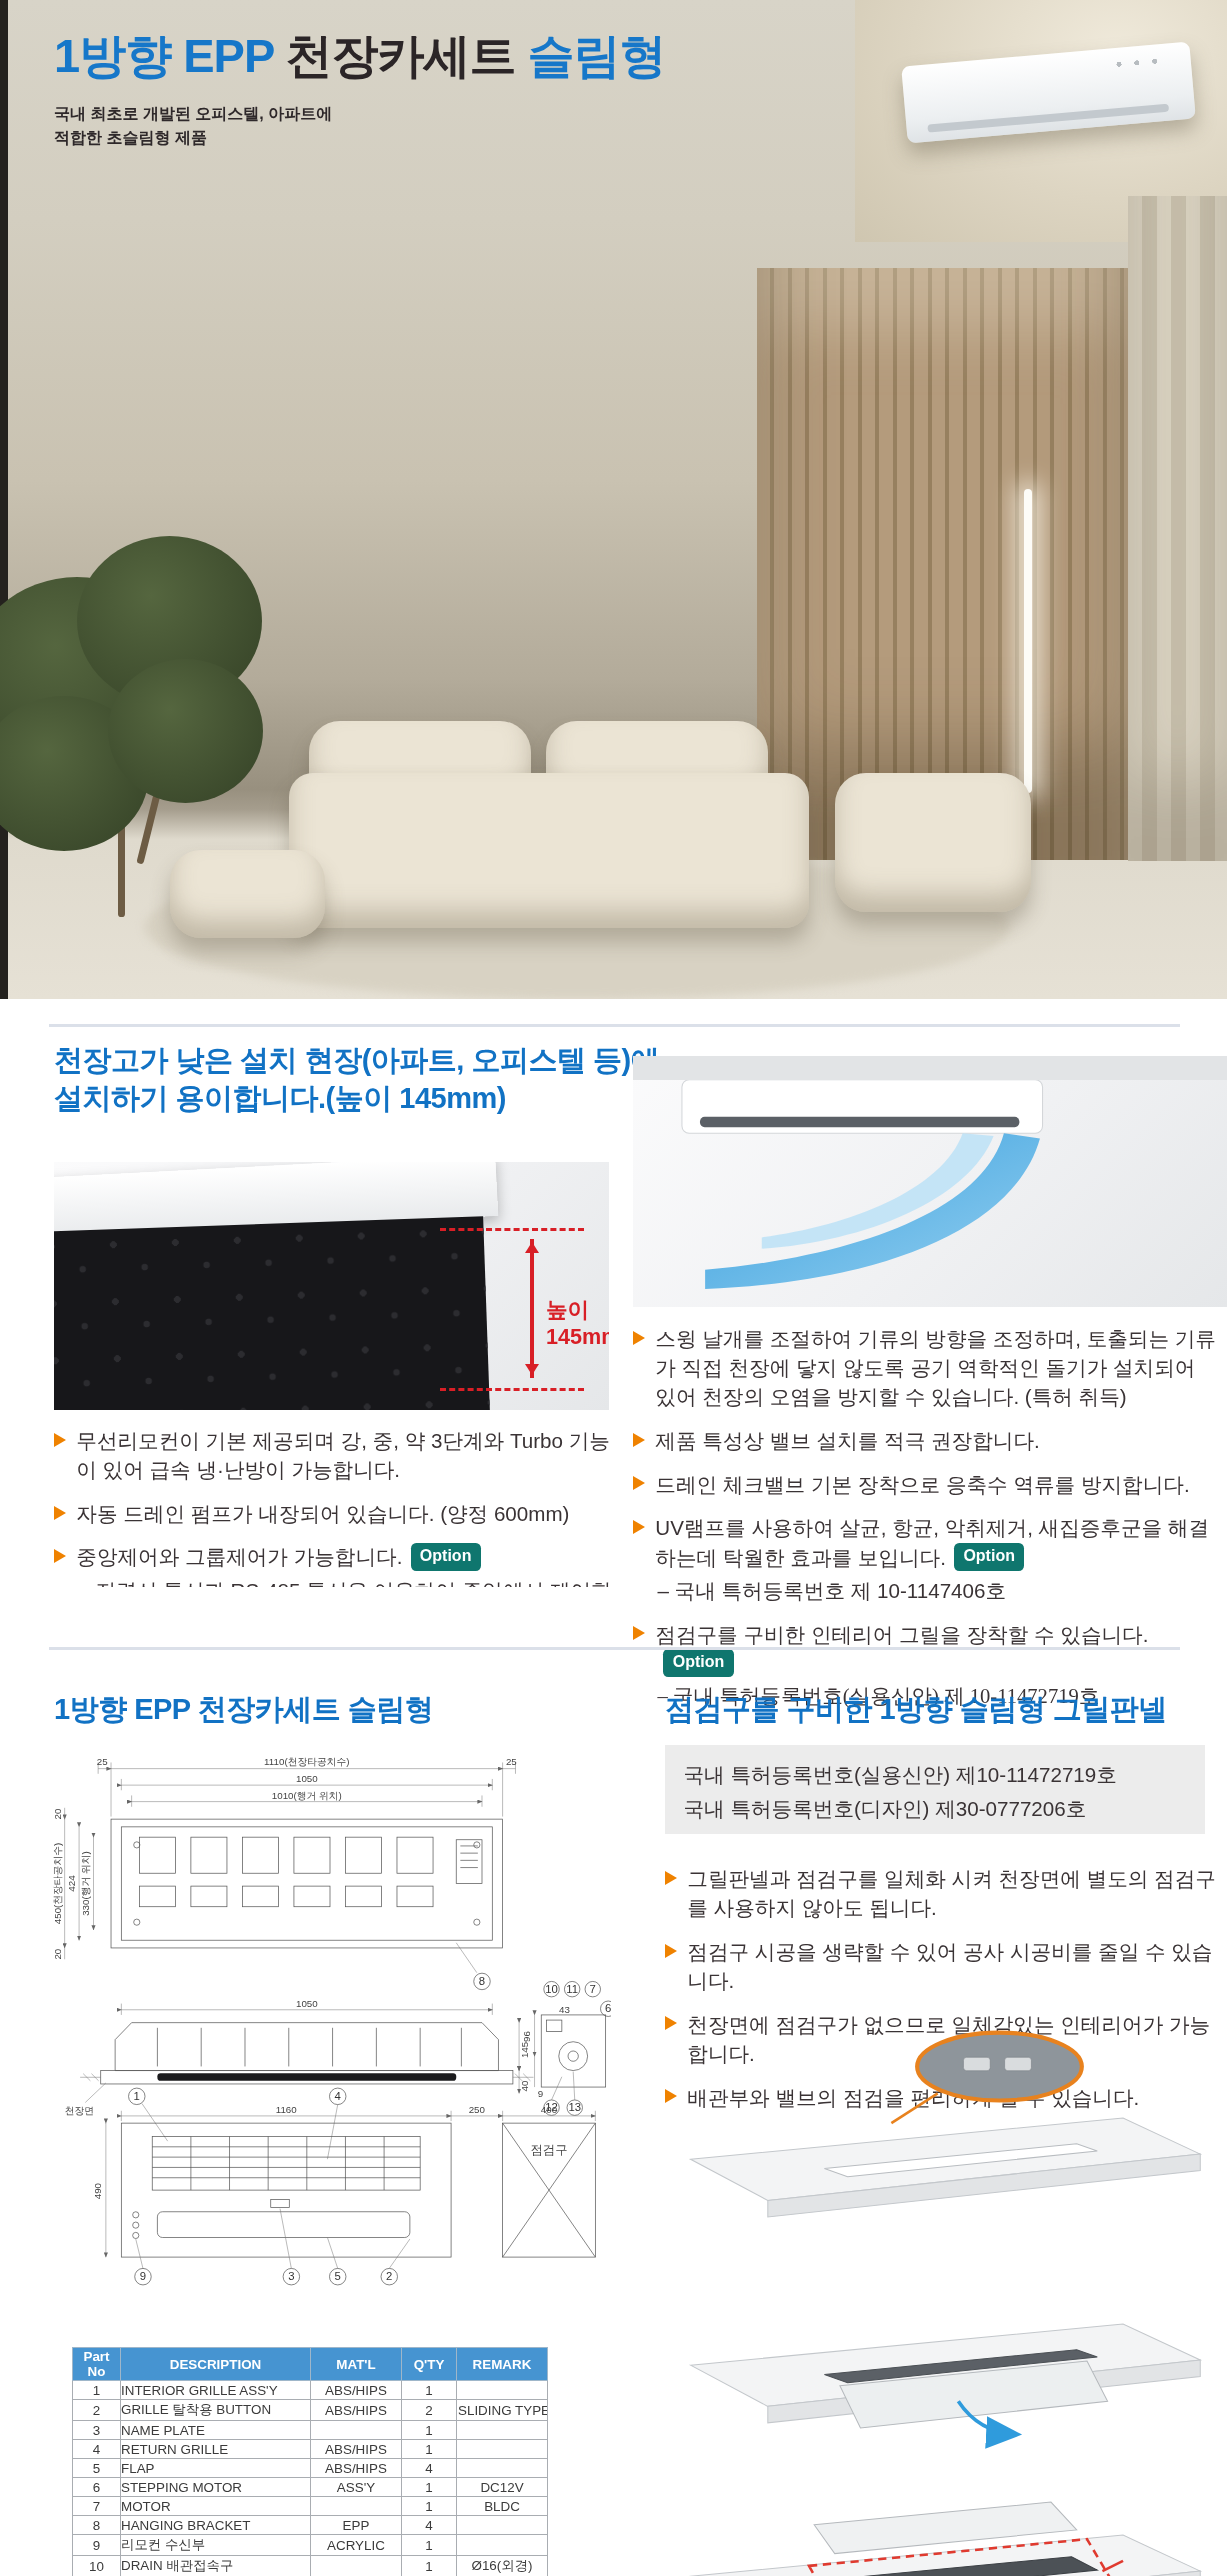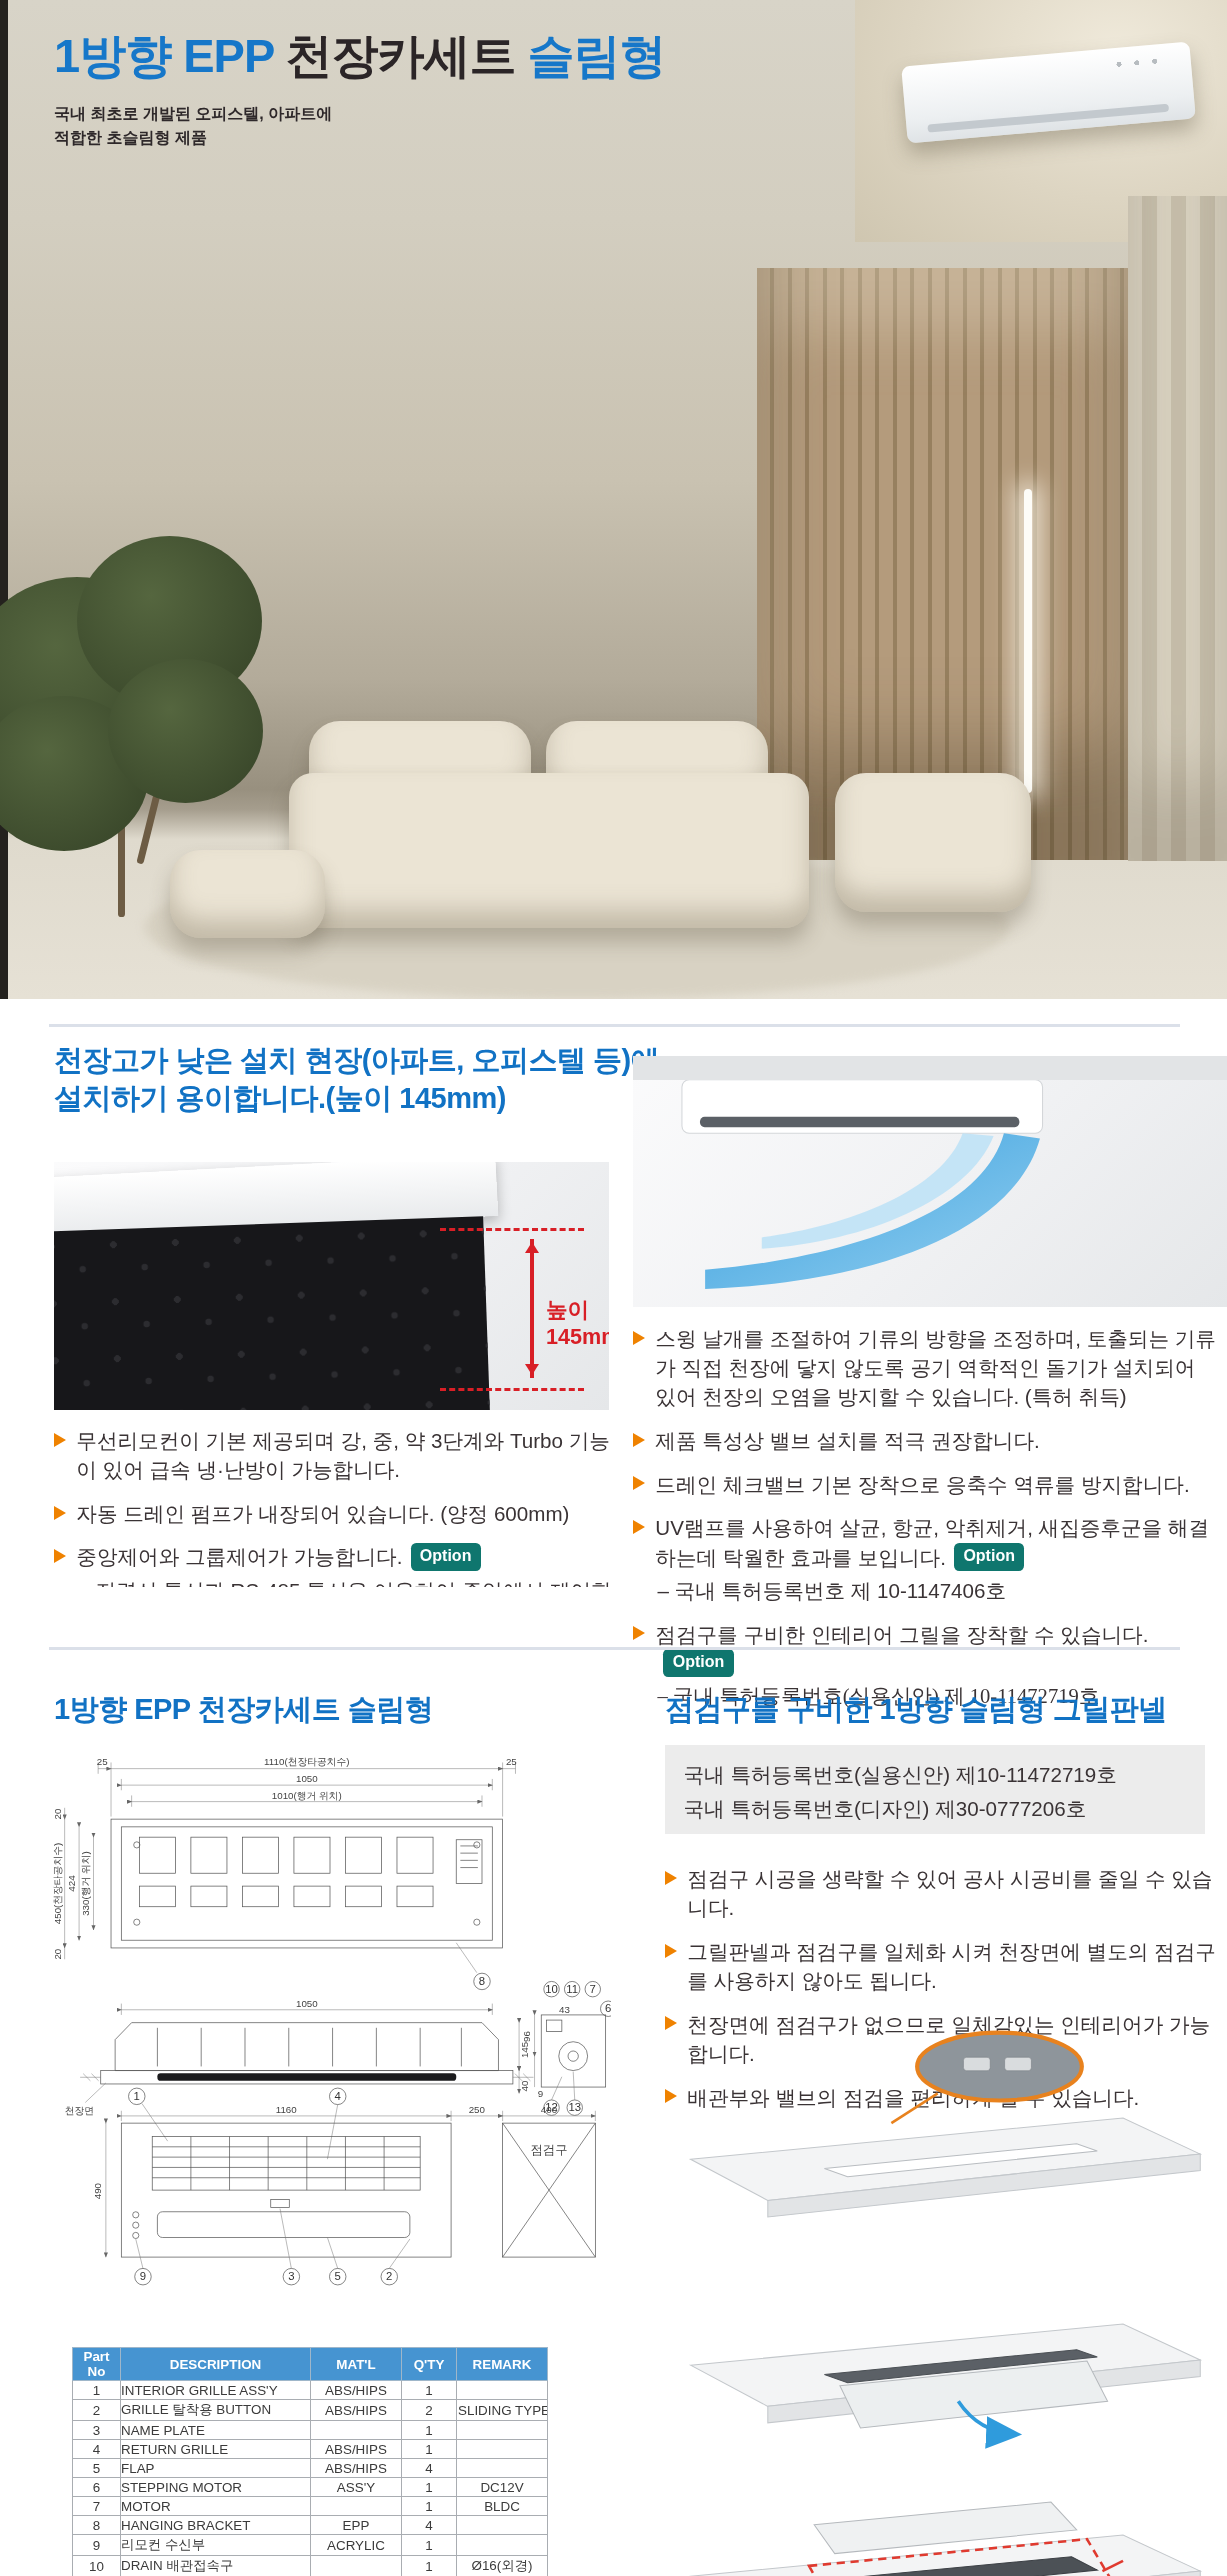--- a/index.html
+++ b/index.html
@@ -496,25 +496,25 @@
   <div class="sec-h" style="left:665px;top:1691px;">점검구를 구비한 1방향 슬림형 그릴판넬</div>
 
   <div class="patent-box">
     <div>국내 특허등록번호(실용신안) 제10-11472719호</div>
     <div>국내 특허등록번호(디자인) 제30-0777206호</div>
   </div>
 
   <div class="blist" style="left:665px;top:1864px;width:562px;">
     <div class="bullet">
       <span class="tri"></span>
+      <p>그릴판넬과 점검구를 일체화 시켜 천장면에 별도의 점검구를 사용하지 않아도 됩니다.</p>
+    </div>
+    <div class="bullet">
+      <span class="tri"></span>
       <p>점검구 시공을 생략할 수 있어 공사 시공비를 줄일 수 있습니다.</p>
-    </div>
-    <div class="bullet">
-      <span class="tri"></span>
-      <p>그릴판넬과 점검구를 일체화 시켜 천장면에 별도의 점검구를 사용하지 않아도 됩니다.</p>
     </div>
     <div class="bullet">
       <span class="tri"></span>
       <p>천장면에 점검구가 없으므로 일체감있는 인테리어가 가능합니다.</p>
     </div>
     <div class="bullet">
       <span class="tri"></span>
       <p>배관부와 밸브의 점검을 편리하게 할 수 있습니다.</p>
     </div>
   </div>

